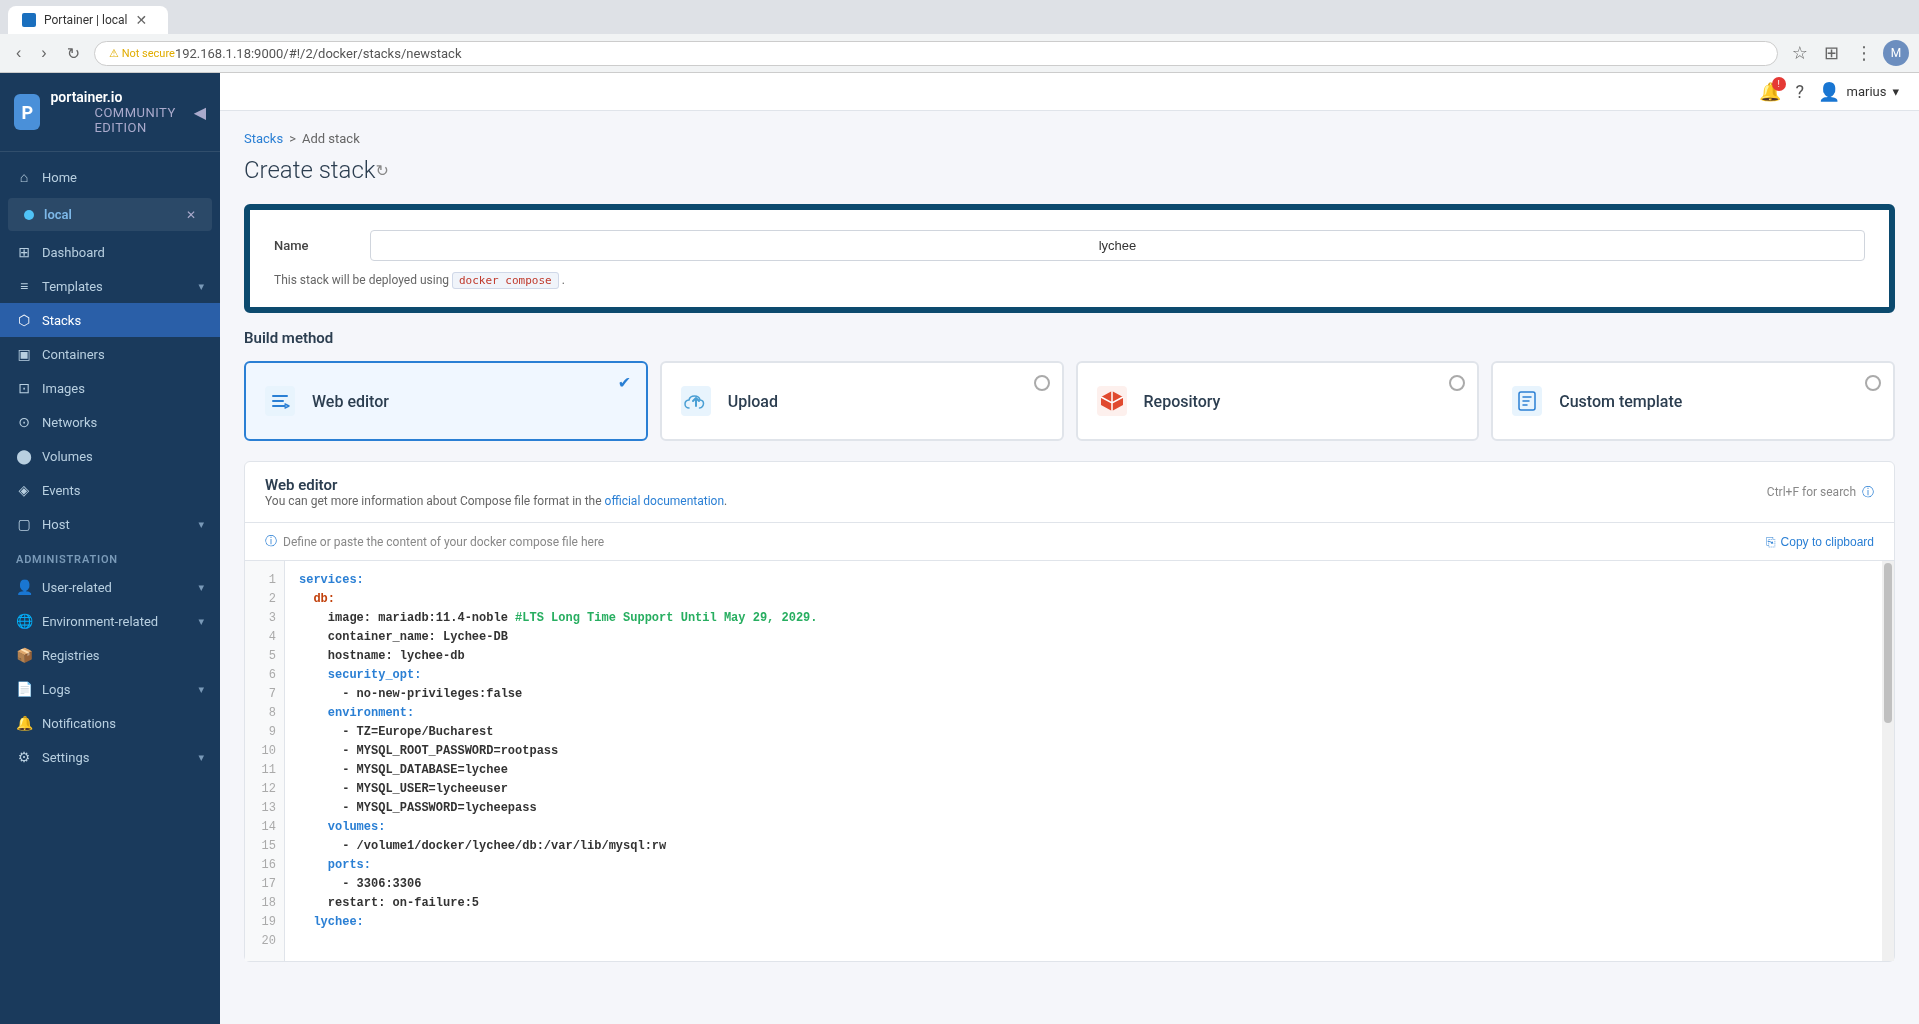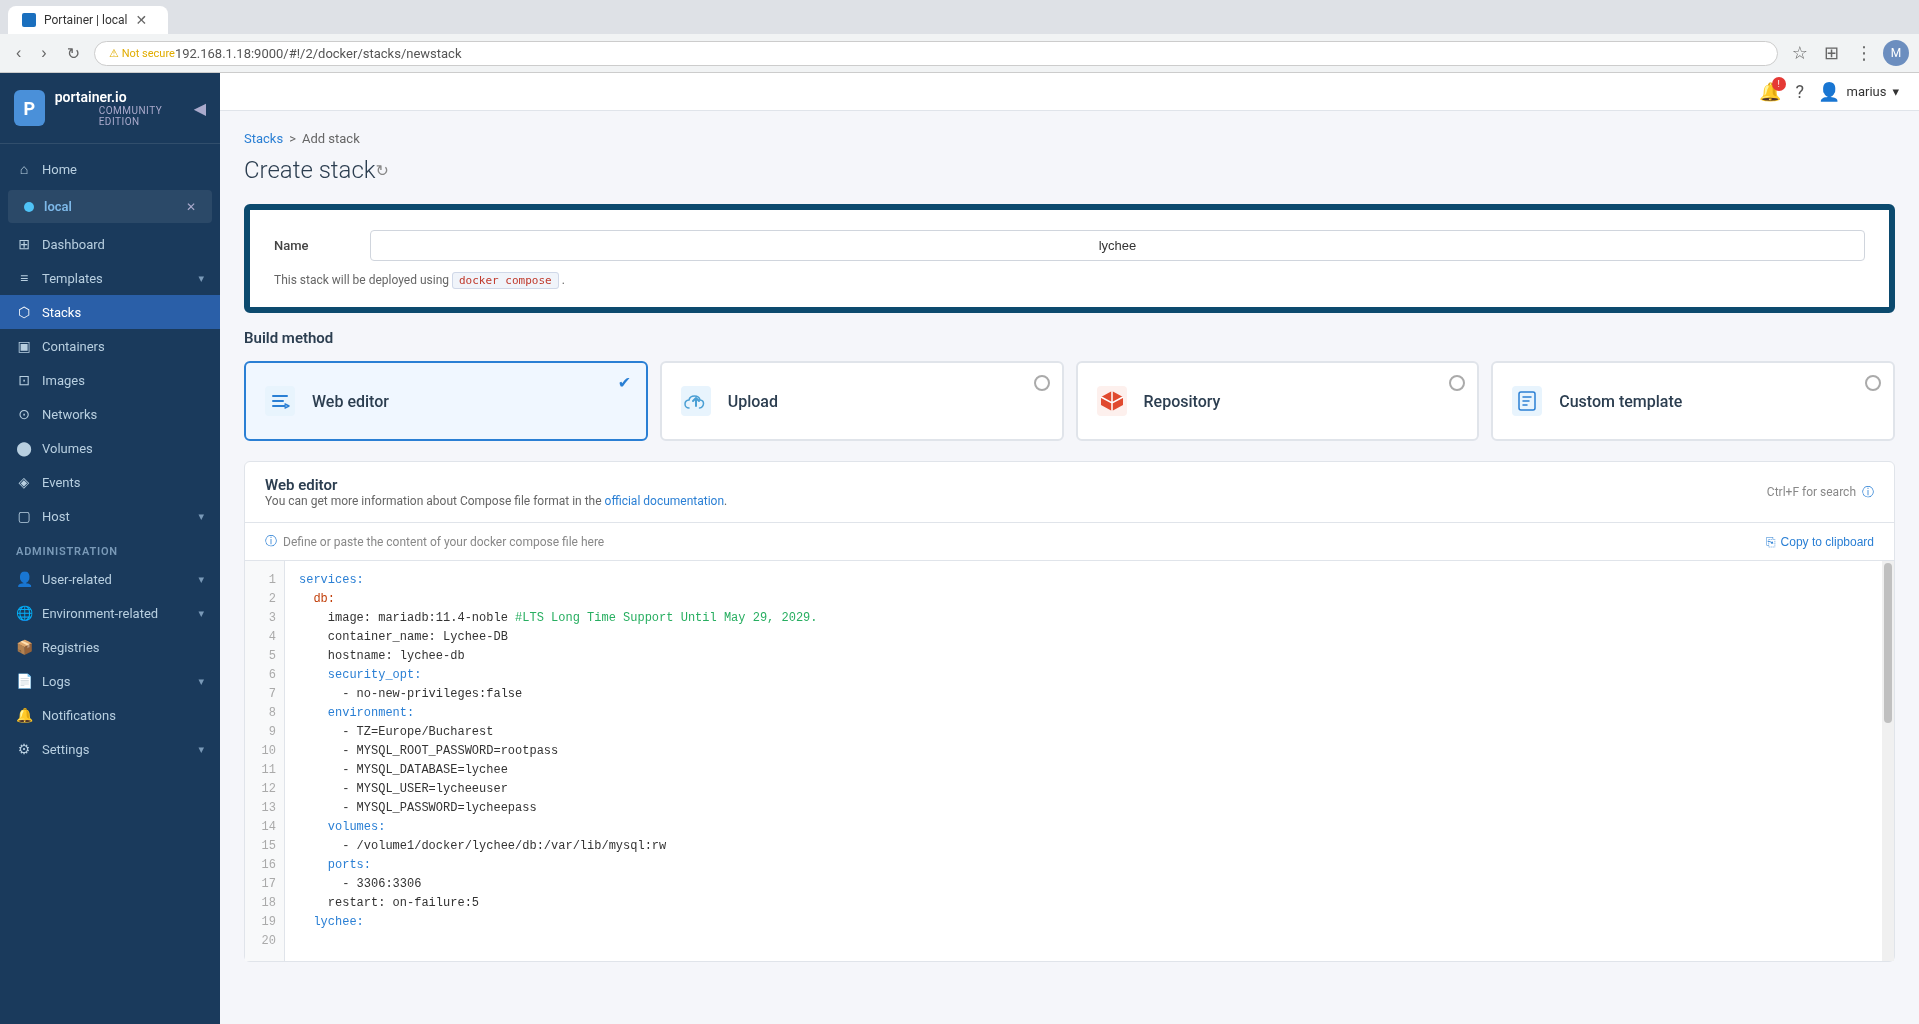--- a/index.html
+++ b/index.html
@@ -22,21 +22,21 @@
 
     
     .app { display: flex; flex: 1; overflow: hidden; }
 
     
     .sidebar { width: 220px; background: #1a3a5c; color: #fff; display: flex; flex-direction: column; overflow-y: auto; flex-shrink: 0; }
     .sidebar-logo { padding: 16px 14px; display: flex; align-items: center; gap: 10px; border-bottom: 1px solid rgba(255,255,255,0.1); }
     .logo-icon { width: 36px; height: 36px; background: #4a90d9; border-radius: 6px; display: flex; align-items: center; justify-content: center; font-size: 18px; color: #fff; font-weight: bold; }
     .logo-text { display: flex; flex-direction: column; }
     .logo-title { font-size: 14px; font-weight: 600; color: #fff; }
-    .logo-sub { font-size: 10px; color: #aac; letter-spacing: 0.5px; text-transform: uppercase; padding-left: 44px; }
+    .logo-sub { font-size: 13px; color: #aac; letter-spacing: 0.5px; text-transform: uppercase; padding-left: 44px; }
     .sidebar-collapse { margin-left: auto; color: #aac; cursor: pointer; font-size: 16px; }
 
     .sidebar-nav { flex: 1; padding: 8px 0; }
     .nav-item { display: flex; align-items: center; gap: 10px; padding: 9px 16px; cursor: pointer; color: #b8cfe0; font-size: 13px; transition: background 0.15s; }
     .nav-item.active { background: #2a5fa8; color: #fff; }
     .nav-item .nav-icon { width: 16px; text-align: center; font-size: 14px; }
     .nav-item .nav-chevron { margin-left: auto; font-size: 11px; color: #7a9ab8; }
     .nav-section-title { padding: 12px 16px 4px; font-size: 11px; color: #7a9ab8; text-transform: uppercase; letter-spacing: 0.8px; font-weight: 600; }
 
     
@@ -86,21 +86,21 @@
     .ctrl-hint { font-size: 12px; color: #888; display: flex; align-items: center; gap: 6px; }
     .editor-actions { padding: 10px 20px; border-bottom: 1px solid #e0e4ea; display: flex; justify-content: space-between; align-items: center; }
     .define-hint { font-size: 12px; color: #888; display: flex; align-items: center; gap: 6px; }
     .define-hint .info-icon { color: #2a7fd4; }
     .copy-btn { color: #2a7fd4; font-size: 12px; cursor: pointer; display: flex; align-items: center; gap: 5px; background: none; border: none; }
 
     .code-editor { display: flex; background: #fff; font-family: 'Courier New', monospace; font-size: 12px; min-height: 300px; position: relative; overflow: hidden; }
     .line-numbers { background: #f8f9fa; border-right: 1px solid #e0e4ea; padding: 10px 8px; text-align: right; color: #aaa; user-select: none; min-width: 40px; }
     .line-numbers div { line-height: 19px; }
     .code-content { flex: 1; padding: 10px 14px; overflow: auto; }
-    .code-line { line-height: 19px; white-space: pre; }
+    .code-line { line-height: 19px; white-space: pre; font-weight: bold; }
 
     .scrollbar-track { position: absolute; right: 0; top: 0; bottom: 0; width: 12px; background: #f0f0f0; }
     .scrollbar-thumb { width: 8px; margin: 2px; background: #c0c0c0; border-radius: 4px; height: 40%; position: relative; top: 0; }
   </style>
 </head>
 <body>
 
 <div class="browser-chrome">
   <div class="browser-tabs">
     <div class="browser-tab">

